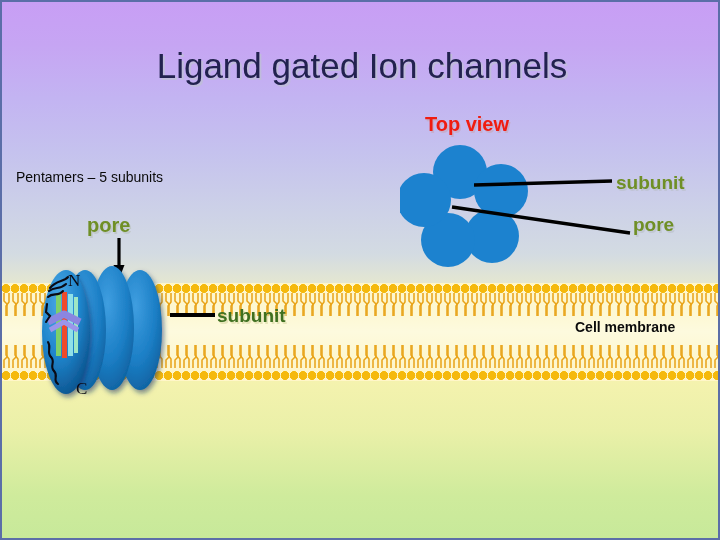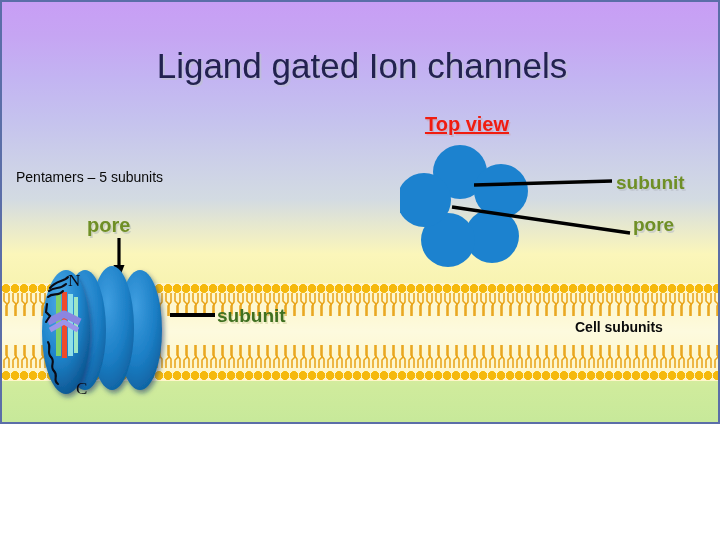--- a/index.html
+++ b/index.html
@@ -3,21 +3,21 @@
 <meta charset="utf-8">
 <style>
   html, body {
     margin: 0;
     padding: 0;
     background: #ffffff;
   }
   #slide {
     position: relative;
     width: 720px;
-    height: 424px;
+    height: 540px;
     overflow: hidden;
     box-sizing: border-box;
     border: 2px solid #5b6ea8;
     background: linear-gradient(to bottom,
       #c89ef5 0%,
       #c6a5f3 8%,
       #c3b4f2 18%,
       #c5c2ee 28%,
       #ccd0e8 38%,
       #d3dbe2 47%,
@@ -50,21 +50,21 @@
     left: 0;
     top: 111px;
     width: 720px;
     text-align: center;
     font-size: 20px;
     font-weight: bold;
     color: #f01c10;
     text-shadow: 1.5px 1.5px 0 rgba(200,170,190,0.7);
     white-space: nowrap;
   }
-  #topview-label .tv-inner { margin-left: 210px; display:inline-block;text-decoration:underline; }
+  #topview-label .tv-inner { margin-left: 210px; display:inline-block; }
 
   
   #pentamers-text {
     position: absolute;
     left: 14px;
     top: 167px;
     font-size: 14px;
     color: #0a0a0a;
     white-space: nowrap;
   }
@@ -563,21 +563,21 @@
           <path d="M695,23 L695,15 L698,12 L698,0" stroke="#e8a317" stroke-width="1.5" fill="none"></path>
           <path d="M700,23 L700,14 L697,10 L697,0" stroke="#e8a317" stroke-width="1.5" fill="none"></path>
           <path d="M704,23 L704,15 L707,12 L707,0" stroke="#e8a317" stroke-width="1.5" fill="none"></path>
           <path d="M709,23 L709,14 L706,10 L706,0" stroke="#e8a317" stroke-width="1.5" fill="none"></path>
           <path d="M713,23 L713,15 L716,12 L716,0" stroke="#e8a317" stroke-width="1.5" fill="none"></path>
           <path d="M718,23 L718,14 L715,10 L715,0" stroke="#e8a317" stroke-width="1.5" fill="none"></path>
         </g>
     </svg>
   </div>
 
-  <div id="cell-membrane-label">Cell subunits</div>
+  <div id="cell-membrane-label">Cell membrane</div>
 
   <div id="sideview">
     <svg width="210" height="140" viewBox="0 0 210 140">
       <defs>
         <radialGradient id="gradBack" cx="40%" cy="30%" r="78%">
           <stop offset="0%" stop-color="#3f9ee0"></stop>
           <stop offset="58%" stop-color="#1c7fc6"></stop>
           <stop offset="100%" stop-color="#0d5e9c"></stop>
         </radialGradient>
         <radialGradient id="gradFront" cx="36%" cy="26%" r="80%">

